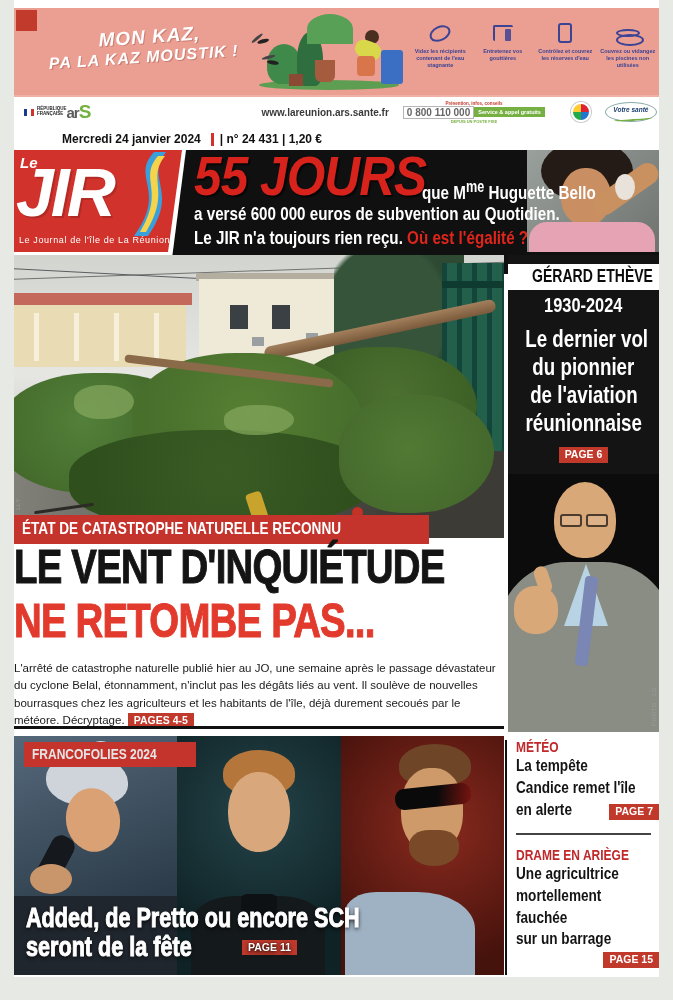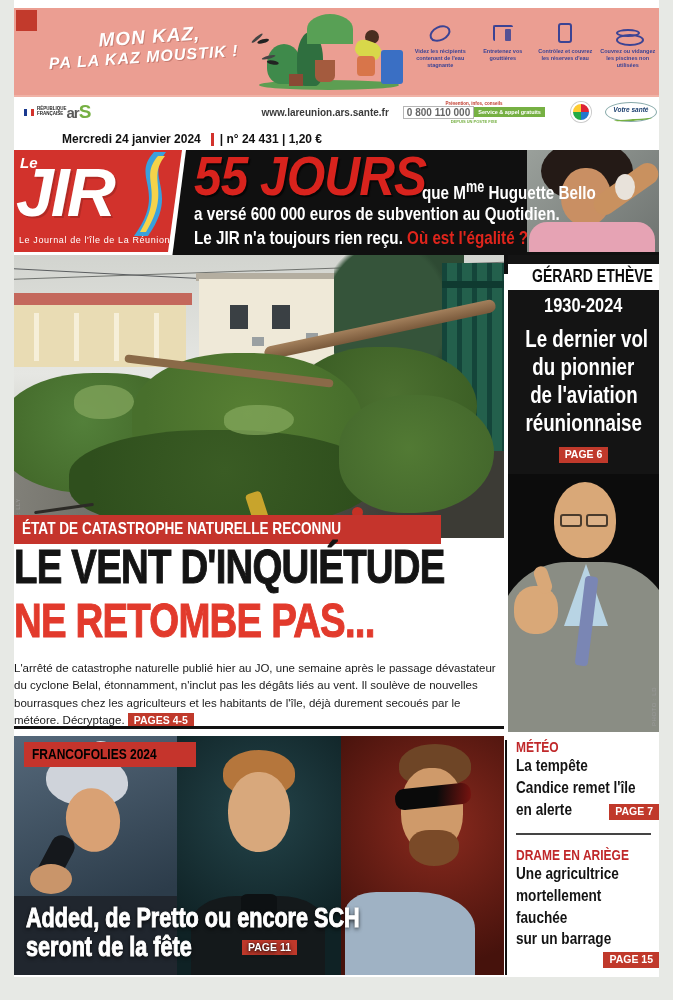--- a/index.html
+++ b/index.html
@@ -139,21 +139,21 @@
   .road { left:0; top:196px; width:490px; height:87px;
     background:linear-gradient(100deg, #82817a 0%, #5a5950 45%, #3c3b35 80%); }
   .ymark { left:228px; top:244px; width:30px; height:16px; background:#c8a42c; border-radius:4px; transform:rotate(72deg); }
   .fruit { left:338px; top:252px; width:11px; height:11px; background:#c43125; border-radius:50%; }
   .twig { left:20px; top:252px; width:60px; height:3px; background:#2c2a26; border-radius:2px; transform:rotate(-8deg); }
 
   .photo-credit-v { color:#9a9a9a; font-size:6px; letter-spacing:.5px;
     writing-mode:vertical-rl; transform:rotate(180deg); }
   .credit-main { left:1px; top:498px; }
 
-  .kicker-banner { left:0; top:515px; background:#c5342c; color:#fff; padding:4px 20px 5px 8px; }
+  .kicker-banner { left:0; top:515px; background:#c5342c; color:#fff; padding:4px 8px 5px 8px; }
   .kicker-banner span { font-size:17px; font-weight:700; }
 
   .headline1 { left:0; top:543px; color:#141414; font-size:48px; font-weight:700; letter-spacing:-1px; line-height:1; }
   .headline2 { left:0; top:597px; color:#e23a2c; font-size:48px; font-weight:700; letter-spacing:-1px; line-height:1; }
 
   .summary { left:0; top:660px; width:490px; font-size:11.5px; line-height:1.5; color:#1a1a1a; font-weight:500; }
   .pbadge { background:#c0392b; color:#fff; font-weight:700; font-size:10.5px; padding:1px 6px 2px; display:inline-block; line-height:1.2; }
   .divider { left:0; top:726px; width:490px; height:3px; background:#111; }
 
   
@@ -191,21 +191,21 @@
   .p2-hair { left:46px; top:14px; width:72px; height:46px; background:#b5763c; border-radius:50% 50% 42% 42%; }
   .p2-face { left:51px; top:36px; width:62px; height:80px; background:#d8a87c; border-radius:48%; }
   .p2-jacket { left:14px; top:160px; width:134px; height:80px; background:#14191b; border-radius:34% 34% 0 0; }
   .p2-collar { left:64px; top:158px; width:36px; height:22px; background:#0d1113; border-radius:20%; }
   .p3 { background:radial-gradient(circle at 60% 38%, #8a2a1e, #46120c 78%); }
   .p3-hair { left:58px; top:8px; width:72px; height:42px; background:#6e4526; border-radius:50% 50% 40% 40%; }
   .p3-face { left:60px; top:32px; width:62px; height:84px; background:#cf9a6a; border-radius:45%; }
   .p3-glasses { left:54px; top:50px; width:76px; height:21px; background:linear-gradient(100deg,#0a0a0a 55%, #7a1410); border-radius:9px; transform:rotate(-6deg); }
   .p3-beard { left:68px; top:94px; width:50px; height:36px; background:#7a4a28; border-radius:40% 40% 50% 50%; }
   .p3-denim { left:4px; top:156px; width:130px; height:84px; background:#9fb2c4; border-radius:24% 44% 0 0; }
-  .fr-badge { position:absolute; left:10px; top:6px; background:#c5342c; color:#000000; padding:3px 8px 4px; z-index:4; }
+  .fr-badge { position:absolute; left:10px; top:6px; background:#c5342c; color:#e5e5e5; padding:3px 8px 4px; z-index:4; }
   .fr-badge span { font-size:15px; font-weight:700; }
   .fr-caption { position:absolute; left:12px; bottom:12px; z-index:4; color:#fff; font-weight:700;
     text-shadow:0 2px 5px rgba(0,0,0,.85), 0 0 2px rgba(0,0,0,.8); }
   .fr-cap1 { font-size:27px; line-height:1.05; }
   .fr-cap2 { font-size:27px; line-height:1.15; display:flex; align-items:center; gap:9px; }
 
   
   .col-rule { left:491px; top:740px; width:2px; height:235px; background:#111; }
   .news-brief { left:502px; width:143px; }
   .brief-kicker { color:#c0282a; font-size:15px; font-weight:700; }

